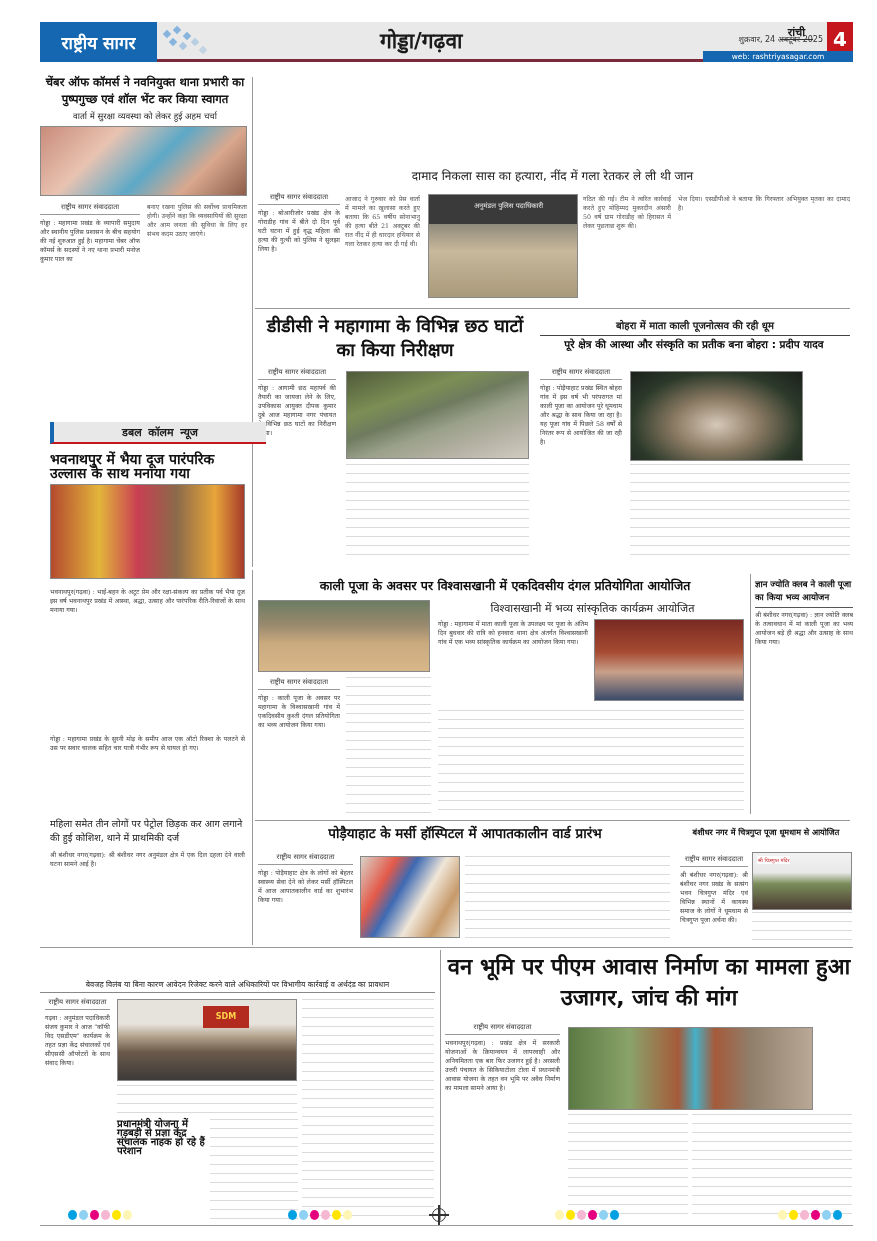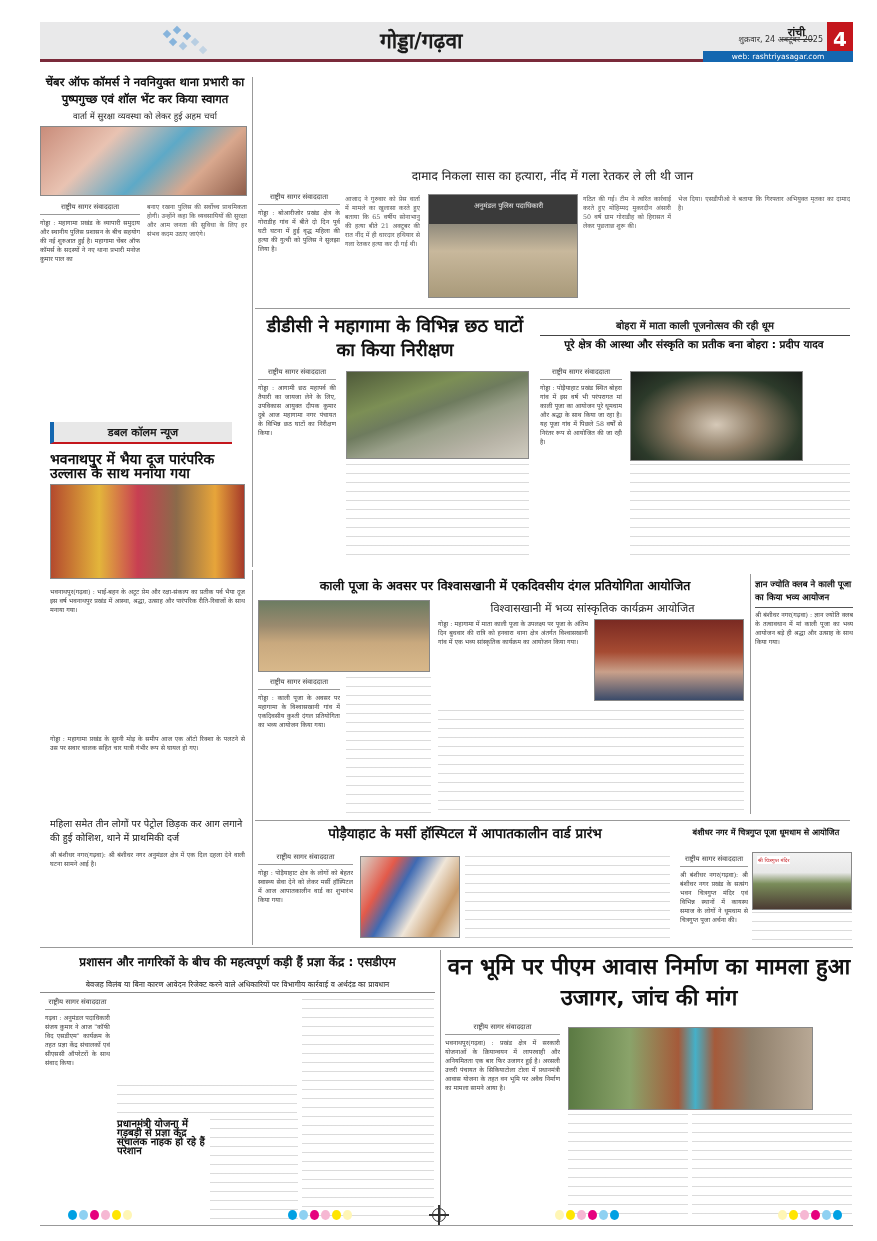--- a/index.html
+++ b/index.html
@@ -28,34 +28,35 @@
   .ph-lines { width: 100%; height: 100%; background: repeating-linear-gradient(to bottom, #bdbdbd 0, #bdbdbd 1.4px, transparent 1.4px, transparent 9px); opacity: .55; }
   .rule { position: absolute; background: #999; }
 
   
   .s1-hl { position: absolute; left: 0; top: 52px; width: 210px; font-size: 11.5px; text-align: center; font-weight: bold; line-height: 17px; }
   .s1-sub { position: absolute; left: 0; top: 88px; width: 210px; font-size: 8.5px; text-align: center; }
 
   .main-hl { position: absolute; left: 215px; top: 62px; width: 595px; font-size: 30px; text-align: center; line-height: 40px; }
   .main-sub { position: absolute; left: 215px; top: 145px; width: 595px; font-size: 12px; text-align: center; }
 
-  .dcn { position: absolute; left: 10px; top: 400px; width: 182px; height: 22px; background: #e8e8e8; border-left: 4px solid #1467b0; border-bottom: 2px solid #c4161c; font-size: 11px; font-weight: bold; text-align: center; line-height: 22px; }
+  .dcn { position: absolute; left: 10px; top: 400px; width: 216px; height: 22px; background: #e8e8e8; border-left: 4px solid #1467b0; border-bottom: 2px solid #c4161c; font-size: 11px; font-weight: bold; text-align: center; line-height: 22px; font-family: Liberation Mono, monospace; }
 
   .bar-dots { position: absolute; top: 1210px; display: flex; gap: 2px; }
   .bar-dots i { width: 9px; height: 10px; border-radius: 50%; display: block; }
   .regmark { position: absolute; left: 432px; top: 1208px; width: 14px; height: 14px; border: 1.5px solid #333; border-radius: 50%; }
   .regmark::before { content: ""; position: absolute; left: -4px; top: 5px; width: 20px; height: 1.5px; background: #333; }
   .regmark::after { content: ""; position: absolute; left: 5px; top: -4px; width: 1.5px; height: 20px; background: #333; }
 </style>
 </head>
 <body>
 
 <div class="page">
 
   <div class="masthead">
+    <div class="mast-brand">राष्ट्रीय सागर</div>
     <div class="mast-dots">
       <span style="left:4px;top:4px"></span>
         <span style="left:14px;top:0px"></span>
         <span style="left:24px;top:6px"></span>
       <span style="left:10px;top:12px"></span>
         <span style="left:20px;top:16px;opacity:.5"></span>
         <span style="left:32px;top:12px;opacity:.4"></span>
       <span style="left:40px;top:20px;opacity:.3"></span>
     </div>
     <div class="mast-section">गोड्डा/गढ़वा</div>
@@ -164,25 +165,27 @@
   </div>
   <div class="photo" style="left:712px;top:830px;width:100px;height:58px;background:linear-gradient(180deg,#f2f2f2 0%,#e8e8e8 35%,#7a8d5a 55%,#4b3b33 100%);">
     <div style="position:absolute;left:4px;top:3px;font-size:5px;color:#c4161c;background:#fff;padding:1px">श्री चित्रगुप्त मंदिर</div>
   </div>
   <div class="col-text" style="left:712px;top:890px;width:100px;height:30px;overflow:hidden">
       <div class="ph-lines"></div>
     </div>
 
   <div class="rule" style="left:0;top:925px;width:813px;height:1px"></div>
 
-  <div class="hl" style="position:absolute;left:0;top:933px;width:395px;font-size:12px;text-align:center">प्रशासन और नागरिकों के बीच की महत्वपूर्ण कड़ी हैं प्रज्ञा केंद्र : एसडीएम</div>
   <div class="sub" style="position:absolute;left:0;top:957px;width:395px;font-size:7.5px;text-align:center;border-bottom:1px solid #888;padding-bottom:3px">बेवजह विलंब या बिना कारण आवेदन रिजेक्ट करने वाले अधिकारियों पर विभागीय कार्रवाई व अर्थदंड का प्रावधान</div>
   <div style="position:absolute;left:5px;top:975px;width:65px">
     <div class="byline">राष्ट्रीय सागर संवाददाता</div>
     <div class="body-text" style="height:200px;overflow:hidden">गढ़वा : अनुमंडल पदाधिकारी संजय कुमार ने आज "कॉफी विद एसडीएम" कार्यक्रम के तहत प्रज्ञा केंद्र संचालकों एवं सीएससी ऑपरेटरों के साथ संवाद किया।</div>
+  </div>
+  <div class="photo" style="left:77px;top:977px;width:180px;height:82px;background:linear-gradient(180deg,#e6e2dc 0%,#e6e2dc 30%,#b5a58f 45%,#6b5a4a 65%,#3d3a38 100%);">
+    <div style="position:absolute;left:85px;top:6px;width:46px;height:22px;background:#b32b1e;color:#ffd24a;font-size:8px;font-weight:bold;text-align:center;line-height:22px">SDM</div>
   </div>
   <div class="col-text" style="left:77px;top:1063px;width:180px;height:30px;overflow:hidden">
       <div class="ph-lines"></div>
     </div>
   <div class="hl" style="position:absolute;left:77px;top:1097px;width:88px;font-size:10px;line-height:9px">प्रधानमंत्री योजना में गड़बड़ी से प्रज्ञा केंद्र संचालक नाहक हो रहे हैं परेशान</div>
   <div class="col-text" style="left:170px;top:1097px;width:88px;height:100px;overflow:hidden">
       <div class="ph-lines"></div>
     </div>
   <div class="col-text" style="left:262px;top:977px;width:132px;height:220px;overflow:hidden">
       <div class="ph-lines"></div>

